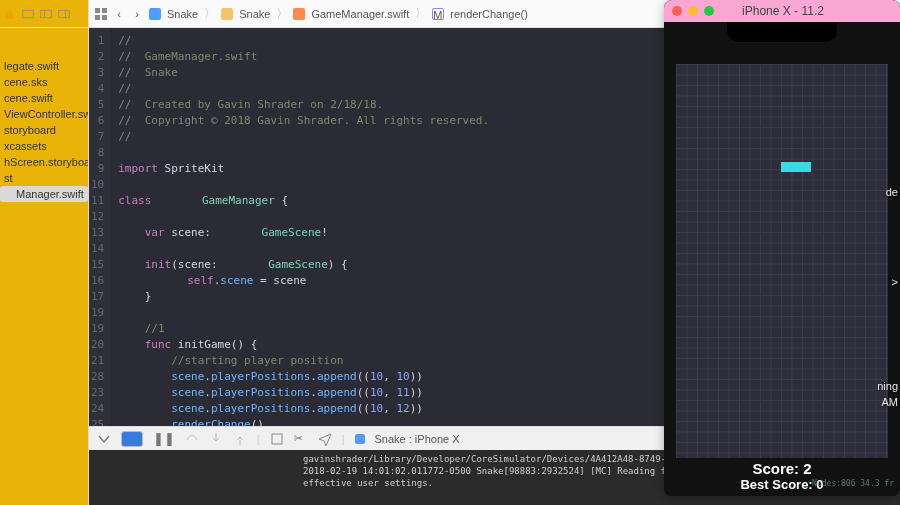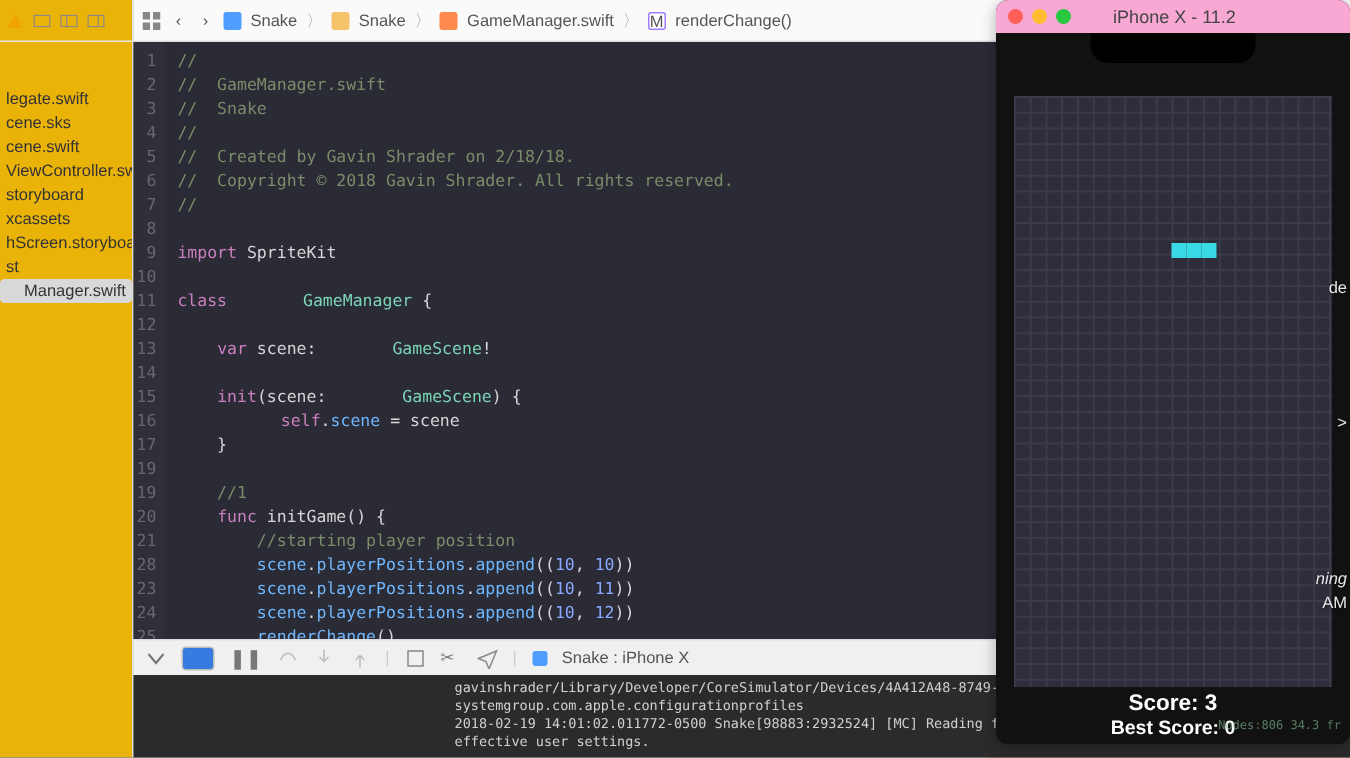--- a/index.html
+++ b/index.html
@@ -170,21 +170,20 @@
           </svg></span>
       <span style="color:#ccc">|</span>
       <span class="crumb-ico ci-proj" style="width:10px;height:10px;"></span>
       <span>Snake : iPhone X</span>
     </div>
 
     <div class="console">
       <div class="cgut"></div>
       <div id="console-body">
           <div>gavinshrader/Library/Developer/CoreSimulator/Devices/4A412A48-8749-4E62-</div>
-          <div>systemgroup.com.apple.configurationprofiles</div>
           <div>2018-02-19 14:01:02.011772-0500 Snake[98883:2932524] [MC] Reading from private</div>
           <div>effective user settings.</div>
         </div>
     </div>
   </div>
 </div>
 
 <div class="sim-window">
   <div class="sim-title">
     <div class="traffic">
@@ -196,25 +195,25 @@
     <div style="width:40px"></div>
   </div>
   <div class="sim-body">
     <div class="notch"></div>
     <div class="game" id="game-grid">
         <div class="snake-seg" style="left: 105px; top: 98px;"></div>
         <div class="snake-seg" style="left: 115px; top: 98px;"></div>
         <div class="snake-seg" style="left: 125px; top: 98px;"></div>
       </div>
     <div class="sim-scores">
-      <div class="s1">Score: 3</div>
+      <div class="s1">Score: 2</div>
       <div class="s2">Best Score: 0</div>
     </div>
     <div class="sim-stats">Nodes:806  34.3 fr</div>
   </div>
 </div>
 
 <div id="desktop-labels">
     <div class="bg-side-label" style="top: 186px;">de</div>
     <div class="bg-side-label" style="top: 276px;">&gt;</div>
-    <div class="bg-side-label" style="top: 380px; font-style: italic;">ning</div>
+    <div class="bg-side-label" style="top: 380px;">ning</div>
     <div class="bg-side-label" style="top: 396px;">AM</div>
   </div>
 
 </body></html>

